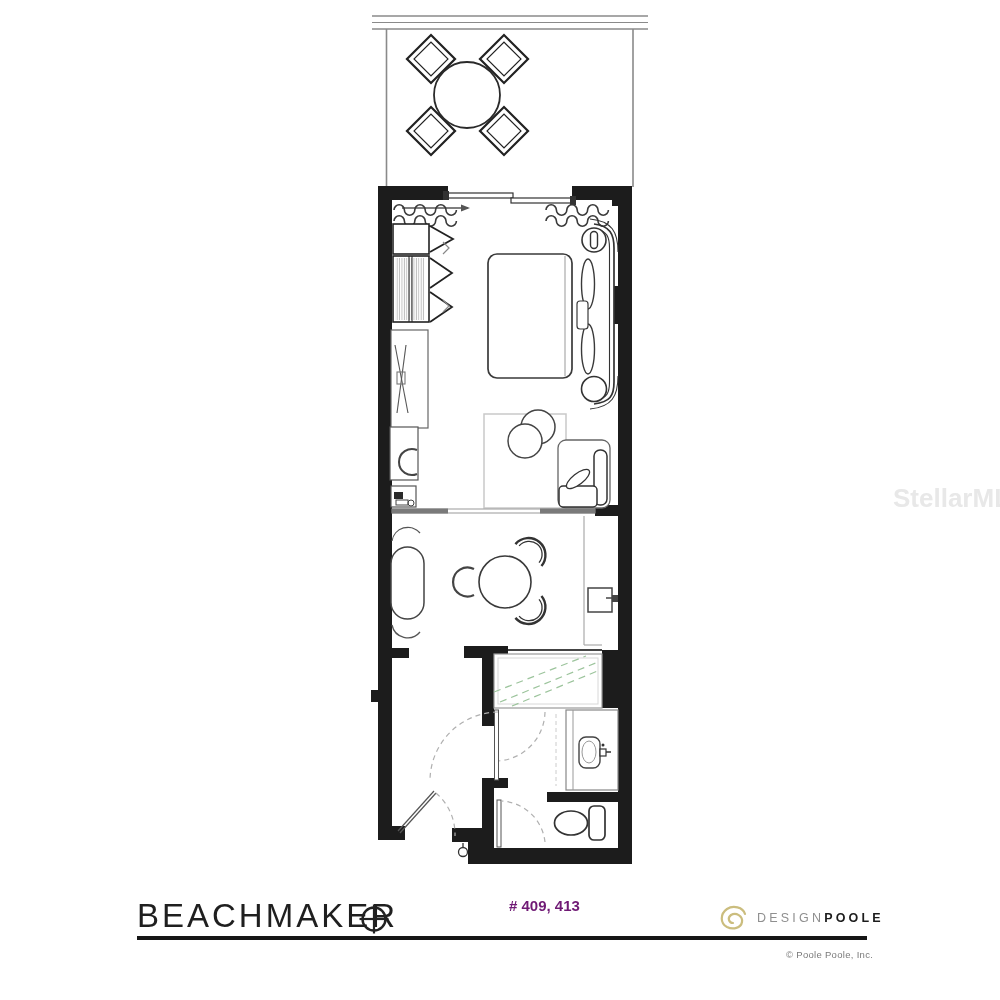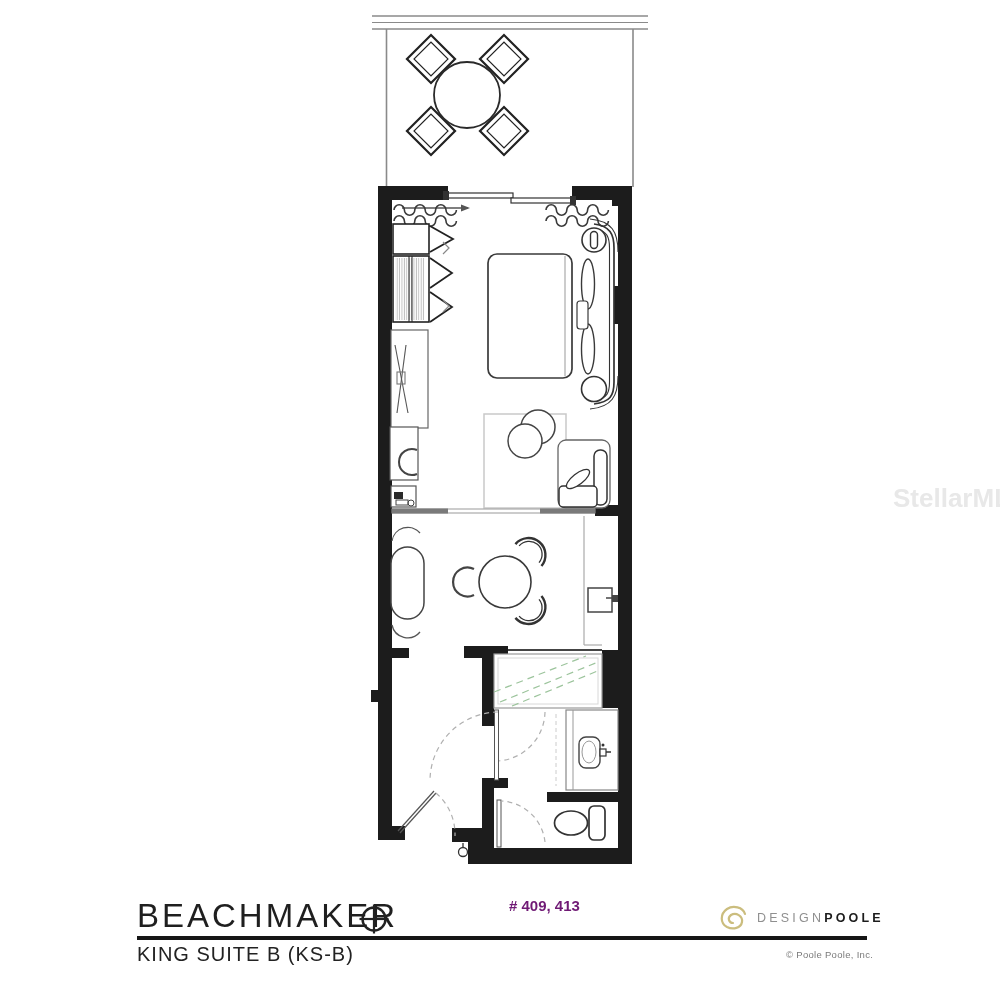--- a/index.html
+++ b/index.html
@@ -272,18 +272,17 @@
     <svg class="logo-spiral" viewBox="0 0 34 34">
       <path d="M 29,13 C 27,6 17,4 11,8 C 4,13 4,22 11,26 C 17,29 25,27 26,21 C 27,15 20,11 15,14 C 11,17 13,22 17,22" fill="none" stroke="#cbbd7e" stroke-width="2.2" stroke-linecap="round"></path>
     </svg>
     <div class="logo-text">
       <span class="logo-design">DESIGN</span><span class="logo-poole">POOLE</span>
     </div>
   </div>
 
   <div class="rule"></div>
 
-  <div class="plan-name">KING SUITE B (KS-B)</div>
 
   <div class="copyright">© Poole Poole, Inc.</div>
 </div>
 
 </div>
 
 </body></html>

